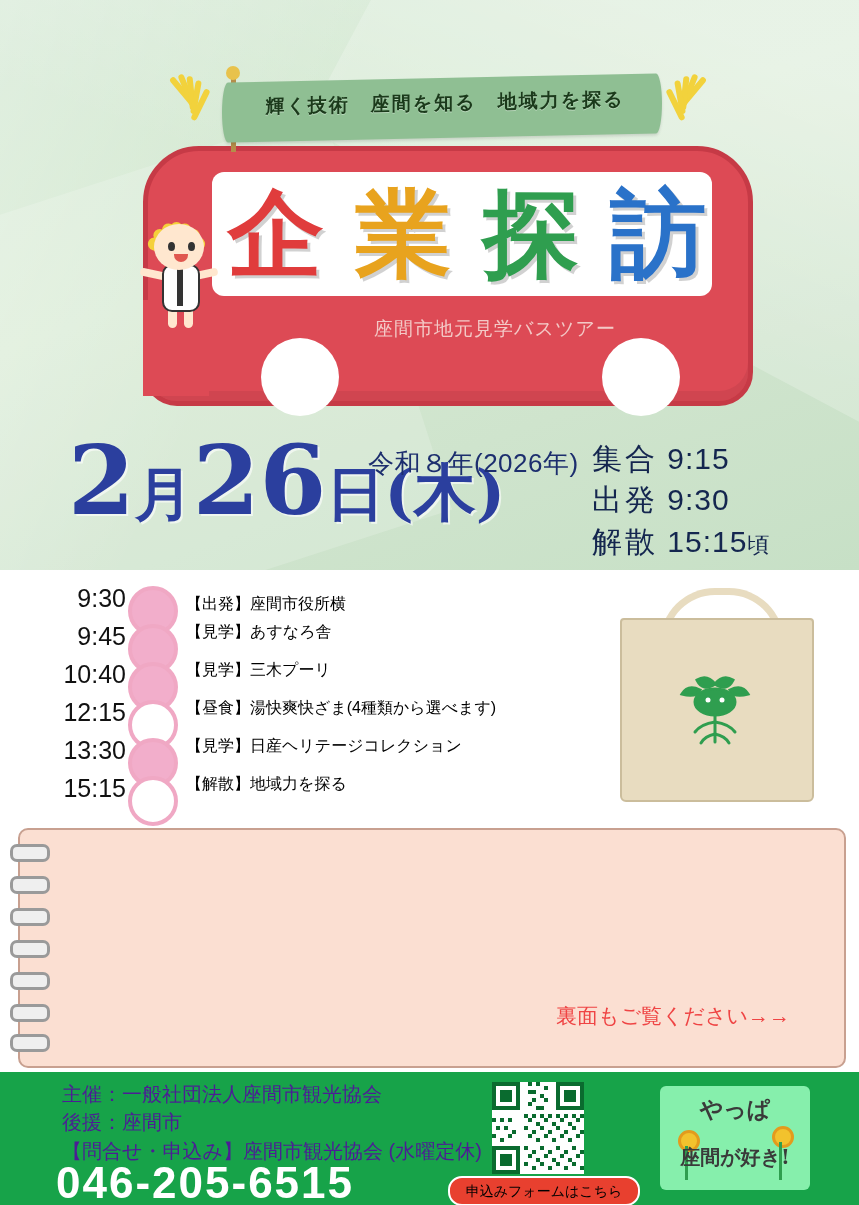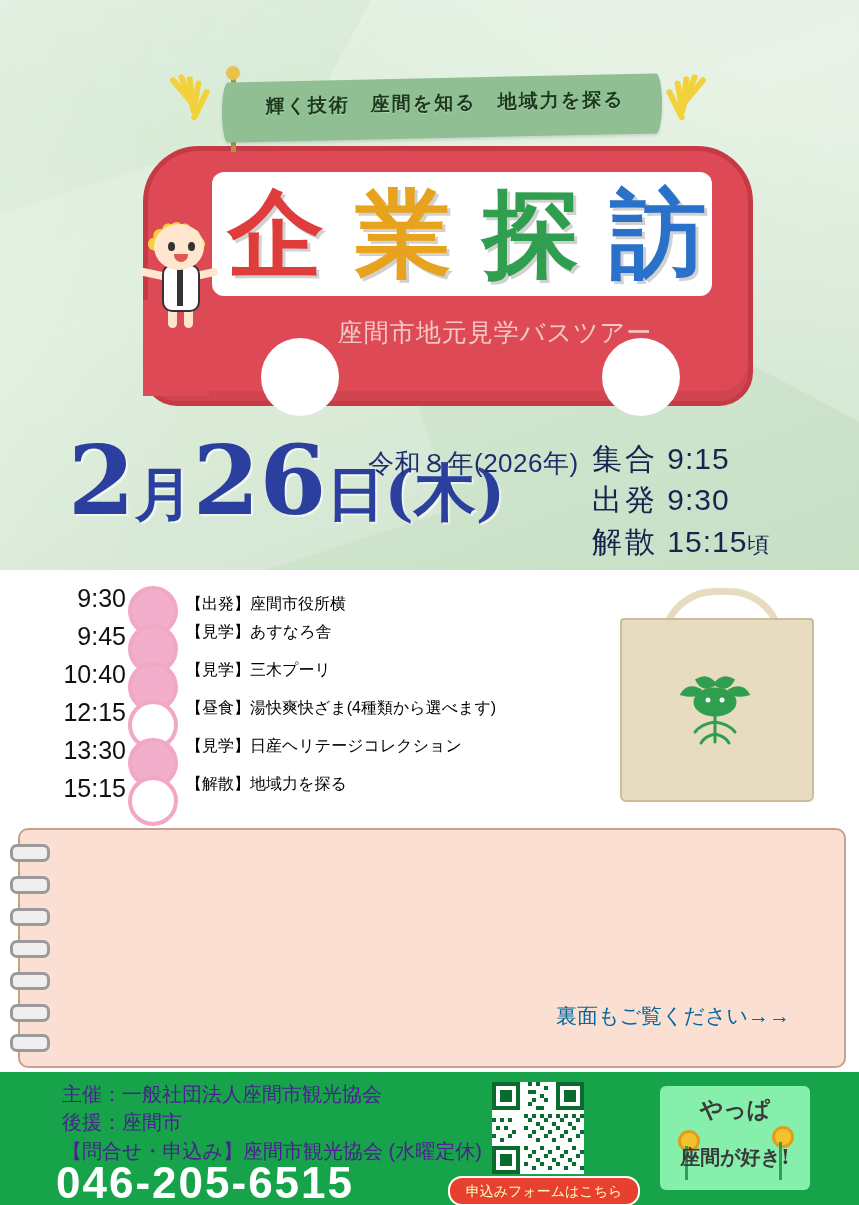--- a/index.html
+++ b/index.html
@@ -142,21 +142,21 @@
   .k2 { color: #e8a31e; }
   .k3 { color: #2f9e4f; }
   .k4 { color: #2a72c9; }
 
   .bus-subtitle {
     position: absolute;
     left: 330px; top: 316px;
     width: 330px;
     text-align: center;
     color: #f3c9c6;
-    font-size: 25px;
+    font-size: 19px;
     letter-spacing: 1px;
     z-index: 4;
   }
   .wheel {
     position: absolute;
     top: 338px;
     width: 78px; height: 78px;
     border-radius: 50%;
     background: #ffffff;
     z-index: 5;
@@ -403,21 +403,21 @@
   .info-note {
     position: absolute;
     left: 222px;
     font-size: 23px;
     color: #111;
   }
   .backside {
     position: absolute;
     left: 556px; top: 1002px;
     font-size: 21px;
-    color: #0369a1;
+    color: #ef4444;
     white-space: nowrap;
     z-index: 5;
   }
 
   
   .footer {
     position: absolute;
     left: 0; top: 1072px;
     width: 859px; height: 133px;
     background: #17a349;
@@ -449,21 +449,21 @@
     z-index: 5;
   }
   .qr svg { width: 92px; height: 92px; display: block; }
   .form-pill {
     position: absolute;
     left: 448px; top: 1176px;
     width: 188px; height: 26px;
     background: #e8402f;
     border: 2px solid #ffffff;
     border-radius: 14px;
-    color: #fef9c3;
+    color: #000000;
     font-size: 14px;
     text-align: center;
     line-height: 26px;
     z-index: 6;
     white-space: nowrap;
   }
   .yappa {
     position: absolute;
     left: 660px; top: 1086px;
     width: 150px; height: 104px;

